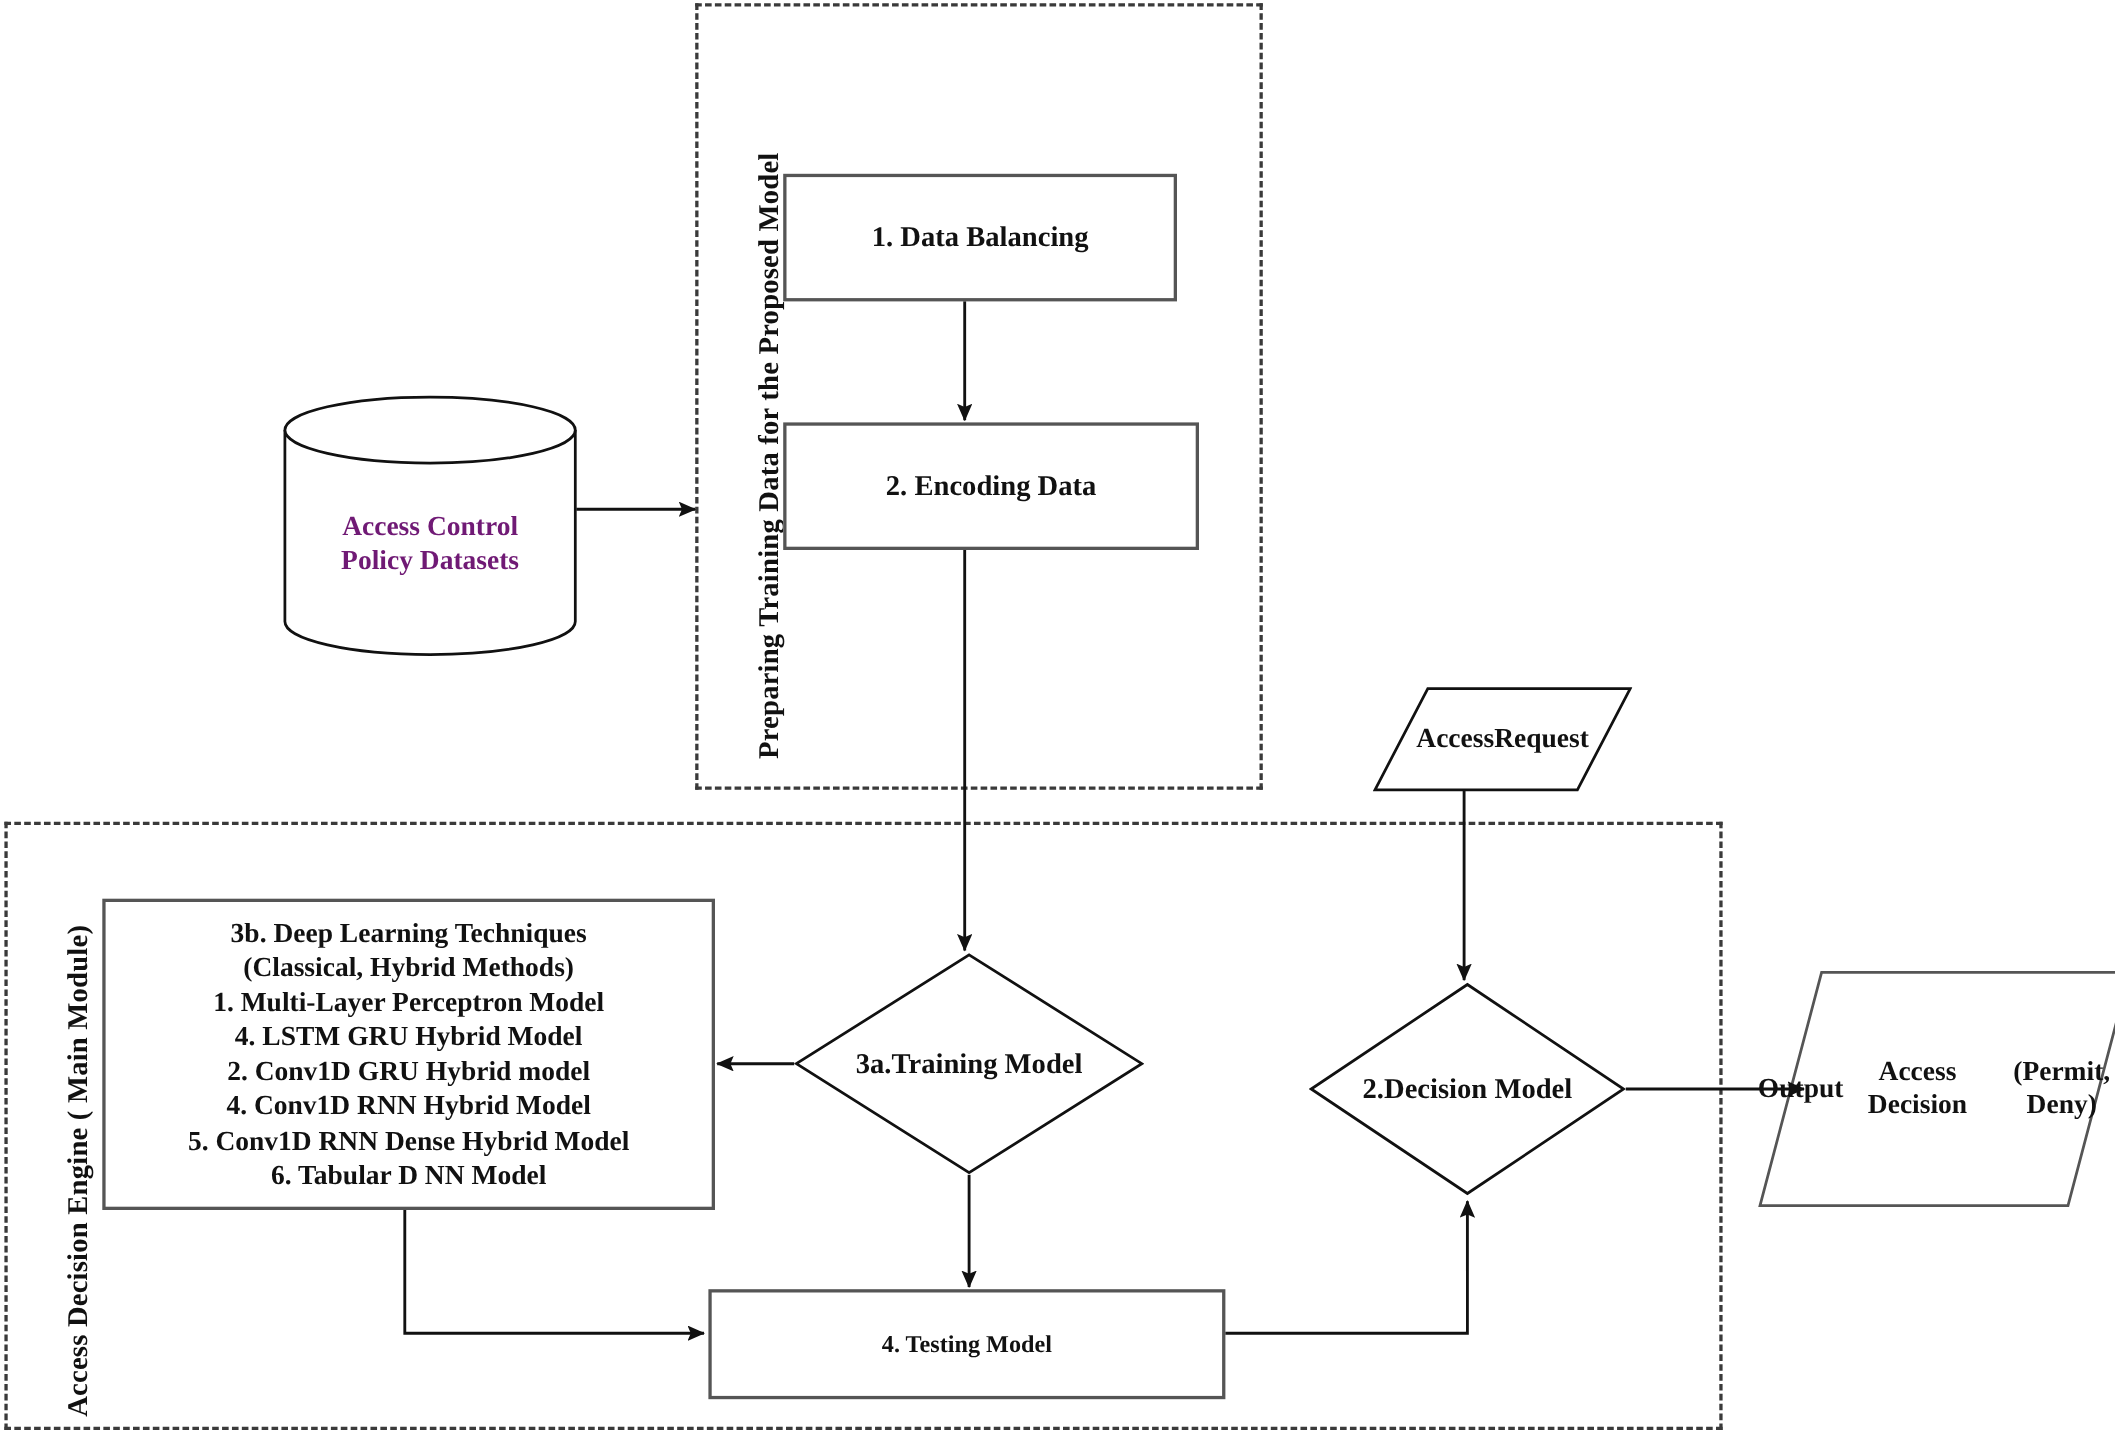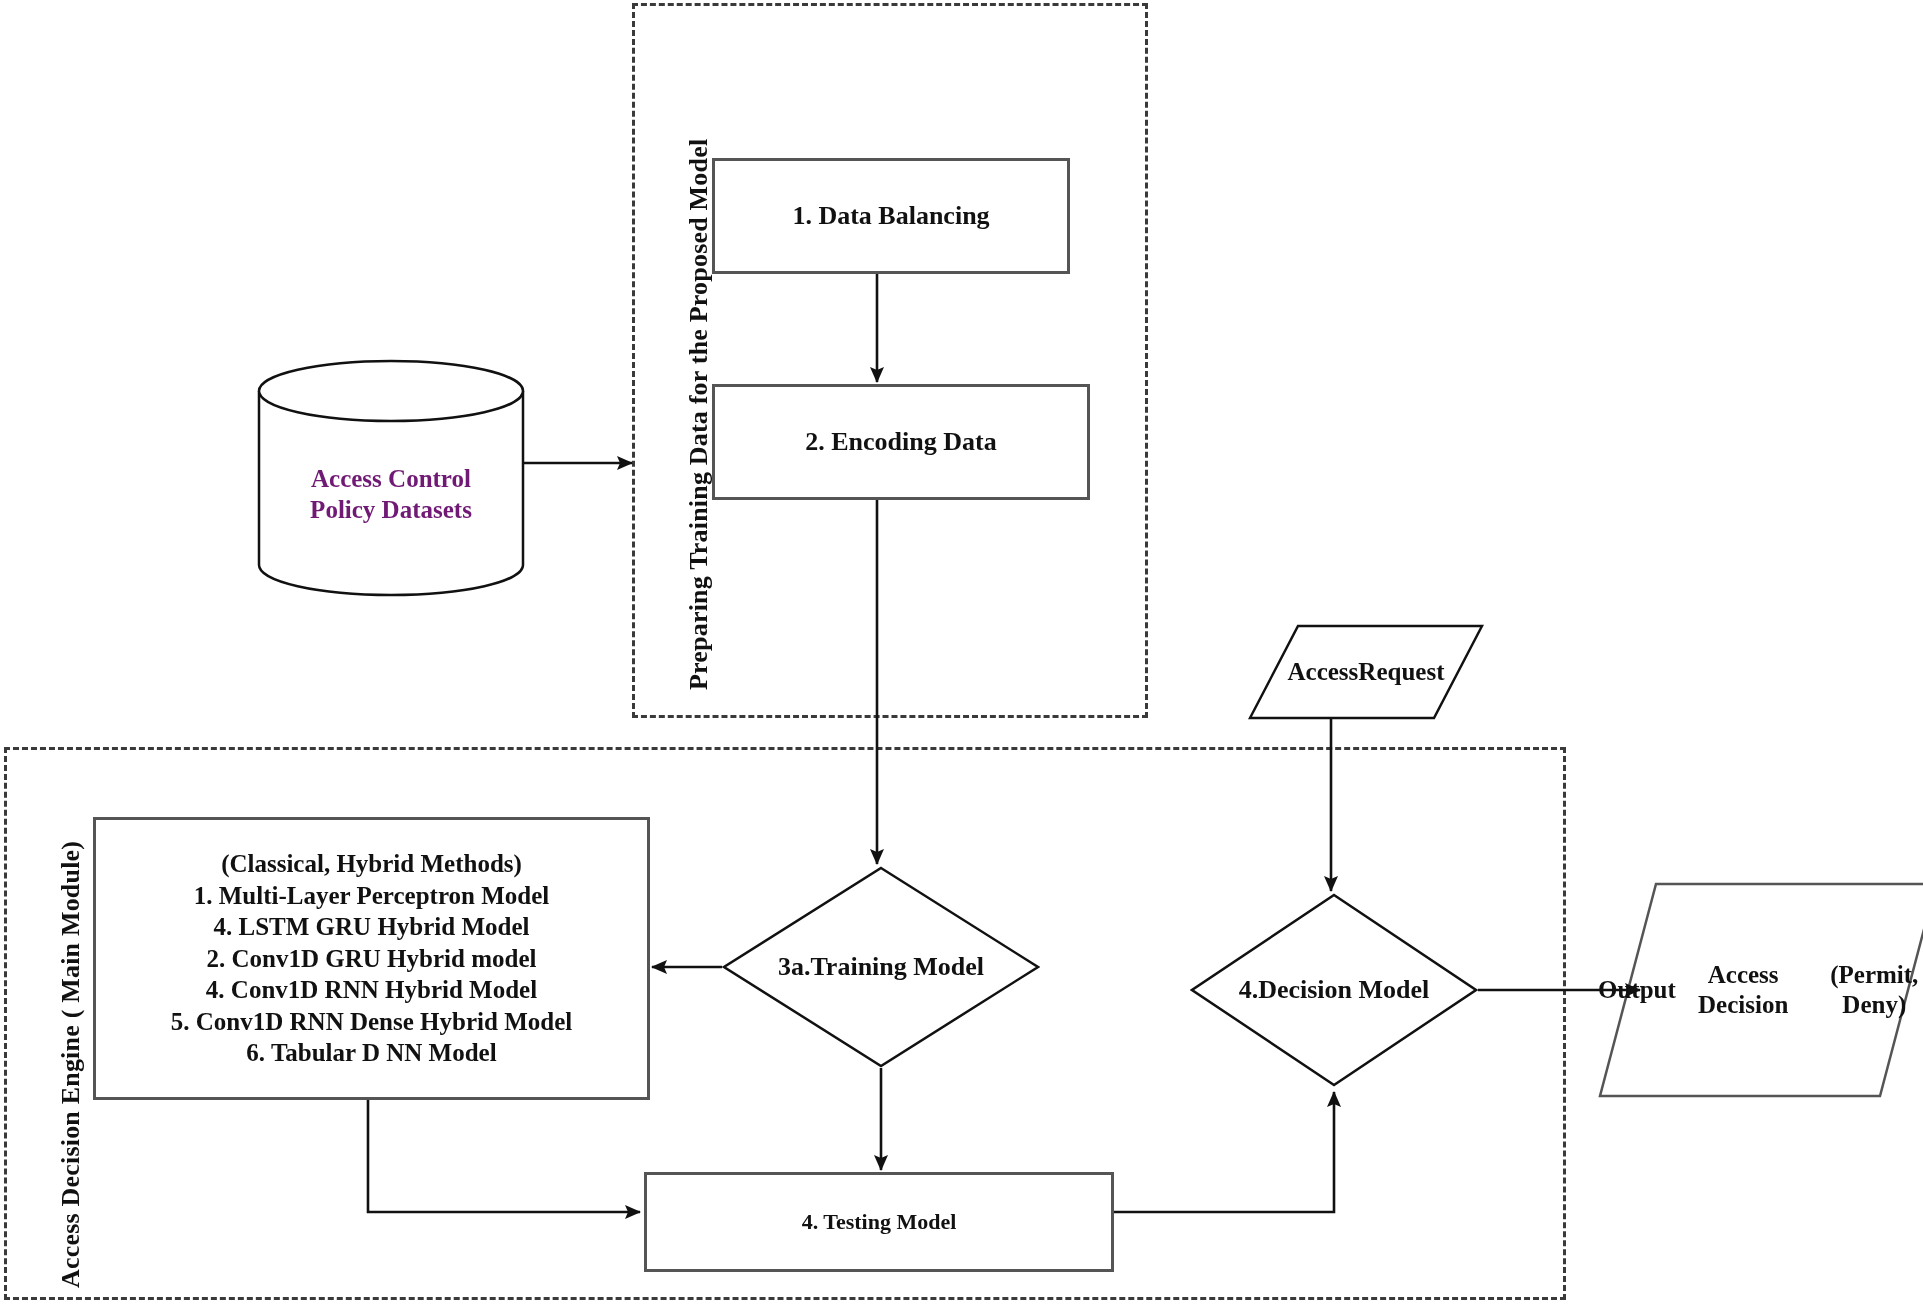--- a/index.html
+++ b/index.html
@@ -59,41 +59,42 @@
     </div>
   </div>
 
   <div class="rect" style="left:712px;top:158px;width:358px;height:116px;font-size:26px;">1. Data Balancing</div>
 
   <div class="rect" style="left:712px;top:384px;width:378px;height:116px;font-size:26px;">2. Encoding Data</div>
 
   <div class="rect" style="left:644px;top:1172px;width:470px;height:100px;font-size:22px;">4. Testing Model</div>
 
   <div class="dlbox" style="left:93px;top:817px;width:557px;height:283px;font-size:25px;">
+    <div>3b. Deep Learning Techniques</div>
     <div>(Classical, Hybrid Methods)</div>
     <div>1. Multi-Layer Perceptron Model</div>
     <div>4.  LSTM GRU Hybrid Model</div>
     <div>2.  Conv1D GRU Hybrid model</div>
     <div>4. Conv1D RNN Hybrid Model</div>
     <div>5. Conv1D RNN Dense Hybrid Model</div>
     <div>6. Tabular D NN Model</div>
   </div>
 
   <div class="diamondwrap" style="left:722px;top:866px;width:318px;height:202px;">
     <svg width="318" height="202" viewBox="0 0 318 202">
       <polygon points="159,2 316,101 159,200 2,101" fill="#ffffff" stroke="#111" stroke-width="2.5"></polygon>
     </svg>
     <div class="txt" style="font-size:26px;">3a.Training Model</div>
   </div>
 
   <div class="diamondwrap" style="left:1190px;top:893px;width:288px;height:194px;">
     <svg width="288" height="194" viewBox="0 0 288 194">
       <polygon points="144,2 286,97 144,192 2,97" fill="#ffffff" stroke="#111" stroke-width="2.5"></polygon>
     </svg>
-    <div class="txt" style="font-size:26px;">4.Decision Model</div>
+    <div class="txt" style="font-size:26px;">2.Decision Model</div>
   </div>
 
   <div class="paralwrap" style="left:1248px;top:624px;width:236px;height:96px;">
     <svg width="236" height="96" viewBox="0 0 236 96">
       <polygon points="50,2 234,2 186,94 2,94" fill="#ffffff" stroke="#111" stroke-width="2.5"></polygon>
     </svg>
     <div class="txt" style="font-size:25px;padding-right:6px;">
       <span>Access</span>
       <span>Request</span>
     </div>

